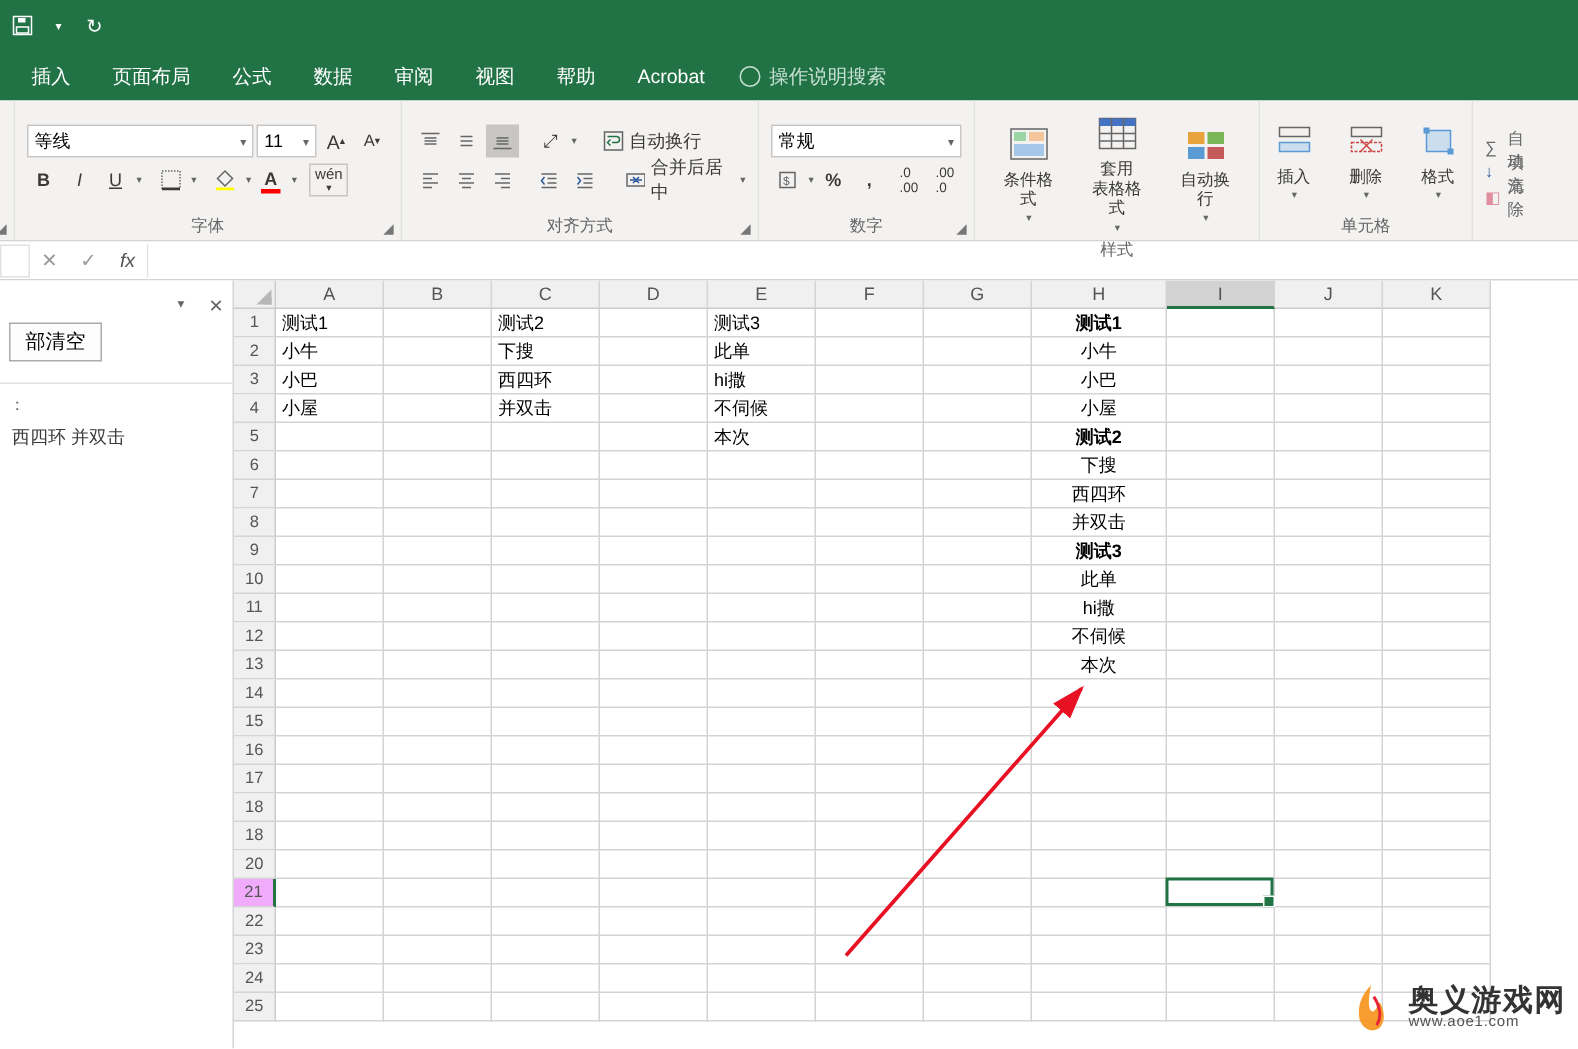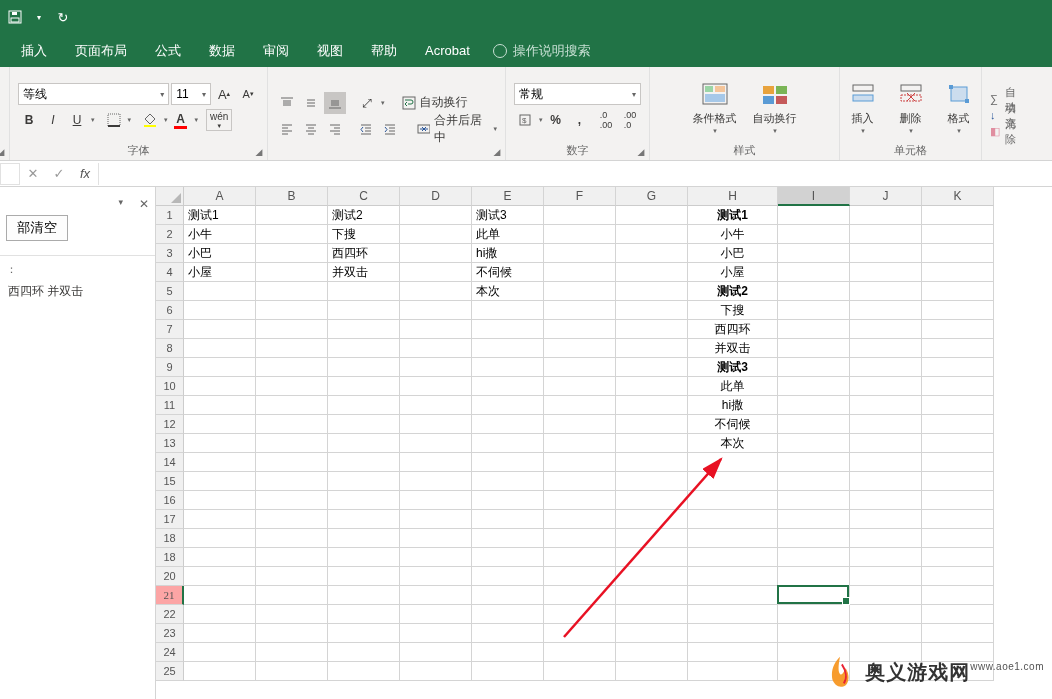--- a/index.html
+++ b/index.html
@@ -50,34 +50,34 @@
 .clipboard-pane .item { padding: 6px 2px; font-size: 12px; }
 
 .sheet-area { flex: 1; overflow: hidden; position: relative; }
 .corner { position: absolute; left: 0; top: 0; width: 28px; height: 19px; background: #f0f0f0; border-right: 1px solid #ccc; border-bottom: 1px solid #ccc; }
 .corner::after { content:''; position:absolute; right:2px; bottom:2px; border: 5px solid transparent; border-right-color:#b7b7b7; border-bottom-color:#b7b7b7; }
 .colheads { position: absolute; left: 28px; top: 0; height: 19px; display: flex; }
 .colhead { width: 72px; background: #f0f0f0; border-right: 1px solid #d4d4d4; border-bottom: 1px solid #ccc; text-align: center; font-size: 12px; color: #555; line-height: 19px; }
 .colhead.selected { background: #d2d2d2; border-bottom: 2px solid #217346; }
 .rowheads { position: absolute; left: 0; top: 19px; width: 28px; }
 .rowhead { height: 19px; background: #f0f0f0; border-right: 1px solid #ccc; border-bottom: 1px solid #d4d4d4; text-align: center; font-size: 11px; color: #555; line-height: 19px; }
-.rowhead.selected { background: #fca5a5; border-right: 2px solid #217346; font-family: Liberation Serif, serif; }
+.rowhead.selected { background: #f0abfc; border-right: 2px solid #217346; }
 .cells { position: absolute; left: 28px; top: 19px; }
 .cellrow { display: flex; height: 19px; }
 .cell { width: 72px; height: 19px; border-right: 1px solid #d4d4d4; border-bottom: 1px solid #d4d4d4; font-size: 12px; padding: 0 4px; line-height: 19px; overflow: hidden; white-space: nowrap; }
 .cell.bold { font-weight: bold; text-align: center; }
 .cell.ctr { text-align: center; }
 .active-cell { position: absolute; border: 2px solid #217346; pointer-events: none; }
 .active-cell::after { content:''; position:absolute; right:-3px; bottom:-3px; width:6px; height:6px; background:#217346; border:1px solid #fff; }
 
 .arrow-annot { position: absolute; pointer-events: none; }
 
 .watermark { position: absolute; right: 8px; bottom: 8px; display: flex; align-items: center; gap: 6px; opacity: 0.92; }
 .watermark .logo { width: 38px; height: 38px; }
-.watermark .wm-txt { display: flex; flex-direction: row; line-height: 1; }
+.watermark .wm-txt { display: flex; flex-direction: column; line-height: 1; }
 .watermark .wm-txt .zh { font-size: 20px; font-weight: bold; color: #222; letter-spacing: 1px; }
 .watermark .wm-txt .url { font-size: 10px; color: #444; letter-spacing: .5px; }
 </style>
 </head>
 <body>
 
 <div class="titlebar">
   <div class="qat">
     <span class="icon">
       <svg width="14" height="14" viewBox="0 0 14 14">
@@ -249,20 +249,21 @@
         <span class="btn" style="width:auto;gap:4px;">
           <svg width="14" height="14">
               <rect x="1" y="3" width="12" height="8" fill="none" stroke="#666"></rect>
               <path d="M3 7 h3 M8 7 h3 M5 5 l2 2 l-2 2 M9 5 l-2 2 l2 2" fill="none" stroke="#2b579a"></path>
             </svg>
           <span>合并后居中</span>
         </span>
           <span class="split-arrow">▾</span>
       </div>
     </div>
+    <div class="group-label">对齐方式</div>
     <span class="launcher">◢</span>
   </div>
 
   <div class="group" style="width:144px;">
     <div class="group-body">
       <div class="row">
         <div class="combo" style="width:132px;">
           <span>常规</span>
             <span class="arrow">▾</span>
         </div>
@@ -291,20 +292,35 @@
       <div class="bigbtn">
         <span class="icon">
             <svg width="28" height="24">
               <rect x="2" y="2" width="24" height="20" fill="none" stroke="#666"></rect>
               <rect x="4" y="4" width="8" height="6" fill="#9bd5a6"></rect>
               <rect x="14" y="4" width="10" height="6" fill="#f4c59a"></rect>
               <rect x="4" y="12" width="20" height="8" fill="#a6c8e8"></rect>
             </svg>
           </span>
         <span>条件格式</span>
+          <span class="split-arrow">▾</span>
+      </div>
+      <div class="bigbtn">
+        <span class="icon">
+            <svg width="28" height="24">
+              <rect x="2" y="2" width="24" height="20" fill="none" stroke="#666"></rect>
+              <rect x="2" y="2" width="24" height="5" fill="#4472c4"></rect>
+              <line x1="10" y1="2" x2="10" y2="22" stroke="#666"></line>
+              <line x1="18" y1="2" x2="18" y2="22" stroke="#666"></line>
+              <line x1="2" y1="12" x2="26" y2="12" stroke="#666"></line>
+              <line x1="2" y1="17" x2="26" y2="17" stroke="#666"></line>
+            </svg>
+          </span>
+        <span style="white-space:pre-line;">套用
+表格格式</span>
           <span class="split-arrow">▾</span>
       </div>
       <div class="bigbtn">
         <span class="icon">
             <svg width="28" height="24">
               <rect x="2" y="4" width="11" height="8" fill="#e8a33d"></rect>
               <rect x="15" y="4" width="11" height="8" fill="#7ab556"></rect>
               <rect x="2" y="14" width="11" height="8" fill="#5a9bd5"></rect>
               <rect x="15" y="14" width="11" height="8" fill="#c55a5a"></rect>
             </svg>

